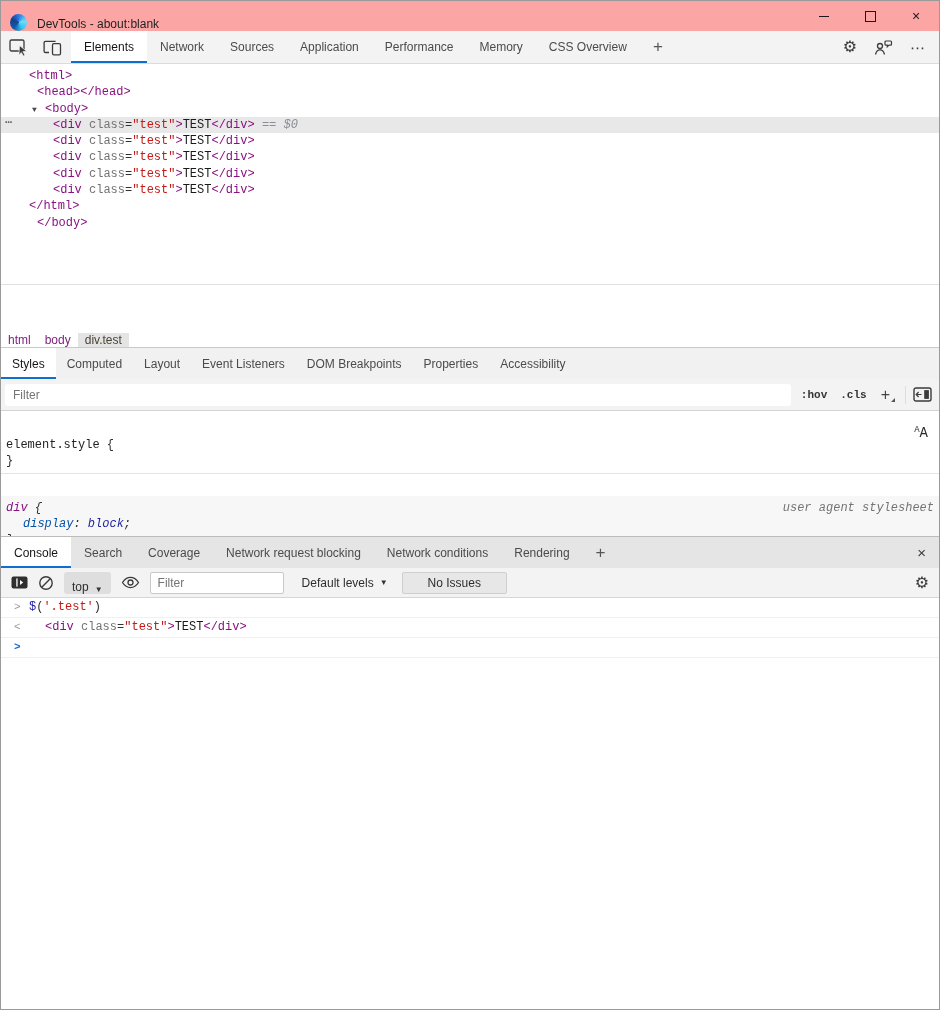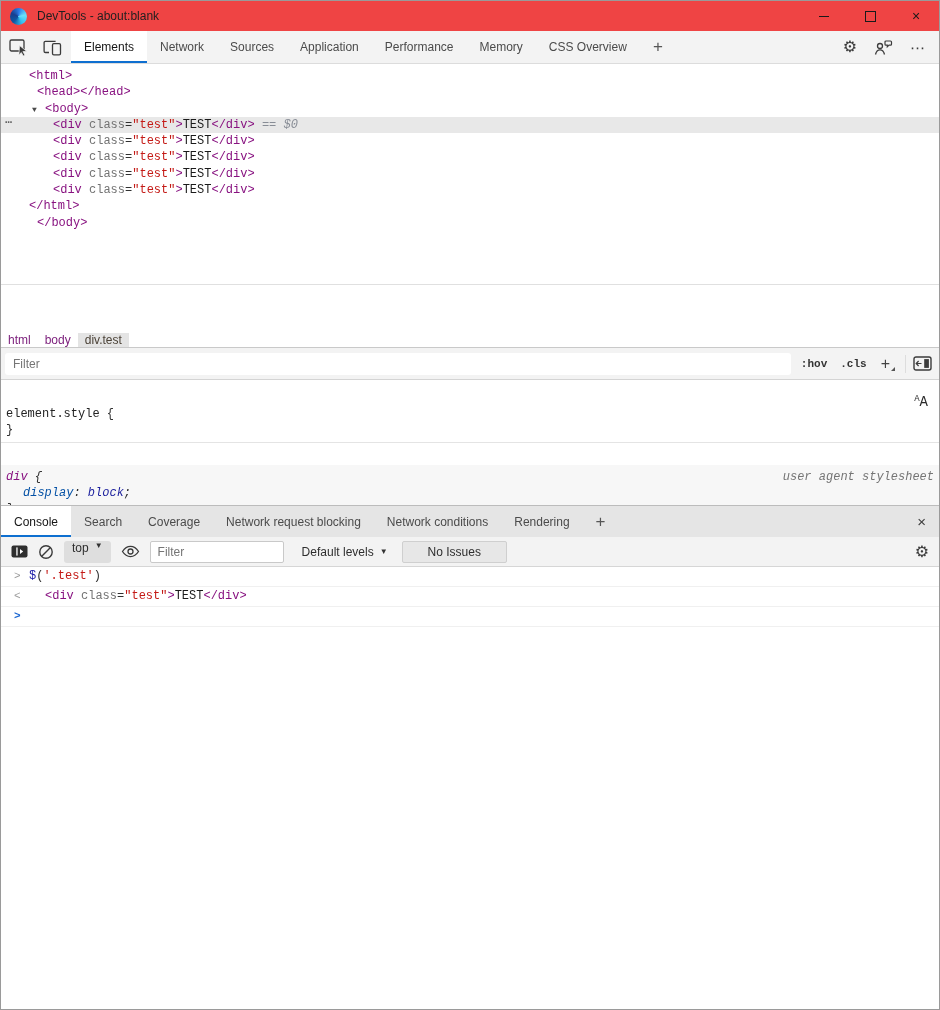--- a/index.html
+++ b/index.html
@@ -1,20 +1,20 @@
 <!DOCTYPE html>
 <html><head>
 <meta charset="utf-8">
 <style>
   html,body{margin:0;padding:0;background:#fff;}
   body{font-family:"Liberation Sans",sans-serif;}
   .window{width:940px;height:1010px;border:1px solid #9a9a9a;box-sizing:border-box;display:flex;flex-direction:column;overflow:hidden;background:#fff;}
 
   
-  .titlebar{flex:0 0 30px;background:#ef4444;display:flex;align-items:center;}
+  .titlebar{flex:0 0 30px;background:#fca5a5;display:flex;align-items:flex-end;}
   .edge-logo{width:17px;height:17px;border-radius:50%;margin:0 10px 0 9px;
     background:conic-gradient(from 150deg,#35c1f1,#0c59a4,#173f8f,#2b7de9,#6be0f9,#35c1f1);}
   .title{font-size:12px;color:#1f1f1f;}
   .win-controls{margin-left:auto;display:flex;height:100%;}
   .winbtn{width:46px;height:100%;display:flex;align-items:center;justify-content:center;cursor:default;}
   .glyph-min{width:10px;height:1px;background:#1a1a1a;}
   .glyph-max{width:9px;height:9px;border:1px solid #1a1a1a;}
   .glyph-x{font-size:14px;color:#1a1a1a;line-height:1;}
 
   
@@ -78,21 +78,21 @@
   .origin{float:right;color:#757575;margin-right:5px;font-style:italic;}
   .aa-icon{position:absolute;right:11px;top:14px;color:#2b2b2b;cursor:default;}
   .aa-small{font-size:9px;vertical-align:5px;}
   .aa-big{font-size:14px;}
 
   
   .drawer{flex:1;min-height:0;display:flex;flex-direction:column;border-top:1px solid #bcbcbc;}
   .drawer-tabs{flex:0 0 31px;background:#e5e5e5;display:flex;align-items:stretch;font-size:12px;}
   .drawer-close{margin-left:auto;display:flex;align-items:center;padding:0 13px;font-size:15px;color:#3d3d3d;}
   .console-toolbar{flex:0 0 30px;box-sizing:border-box;background:#f3f3f3;border-bottom:1px solid #d6d6d6;display:flex;align-items:center;gap:10px;padding:0 10px;}
-  .ctx-chip{background:#dedede;border-radius:3px;height:22px;display:flex;align-items:flex-start;padding:0 8px;font-size:12px;color:#2e2e2e;gap:6px;}
+  .ctx-chip{background:#dedede;border-radius:3px;height:22px;display:flex;align-items:flex-end;padding:0 8px;font-size:12px;color:#2e2e2e;gap:6px;}
   .chev-down{font-size:8px;color:#333;}
   .console-filter{width:118px;height:20px;border:1px solid #c9c9c9;border-radius:2px;background:#fff;font-size:12px;padding:0 7px;color:#222;outline:none;font-family:"Liberation Sans",sans-serif;}
   .levels{display:flex;align-items:center;gap:6px;font-size:12px;color:#2e2e2e;margin-left:8px;}
   .issues-chip{background:#e7e7e7;border:1px solid #cfcfcf;border-radius:2px;height:20px;display:flex;align-items:center;padding:0 25px;font-size:12px;color:#2e2e2e;margin-left:4px;}
   .console-gear{margin-left:auto;font-size:16px;color:#3b3b3b;line-height:1;}
   .console-msgs{flex:1;background:#fff;font-family:"Liberation Mono",monospace;font-size:12px;overflow:hidden;}
   .cmsg{position:relative;padding:3px 0;border-bottom:1px solid #f0f0f0;line-height:13px;min-height:13px;}
   .cmsg .chev{position:absolute;left:13px;top:3px;color:#9b9b9b;font-size:11px;}
   .cmsg.prompt .chev{color:#1a66d1;font-weight:700;}
   .cmsg .mtext{display:block;margin-left:28px;}
@@ -170,20 +170,29 @@
       <div class="tree-row"><span class="row-text" style="padding-left:28px"><span class="tk-tag">&lt;/html&gt;</span></span></div>
       <div class="tree-row"><span class="row-text" style="padding-left:36px"><span class="tk-tag">&lt;/body&gt;</span></span></div>
     </div>
 
   <div class="crumbs" id="crumbs">
       <span class="crumb">html</span>
       <span class="crumb">body</span>
       <span class="crumb selected">div.test</span>
     </div>
 
+  <div class="styles-tabs" id="styles-tabs">
+      <div class="tab active">Styles</div>
+      <div class="tab">Computed</div>
+      <div class="tab">Layout</div>
+      <div class="tab">Event Listeners</div>
+      <div class="tab">DOM Breakpoints</div>
+      <div class="tab">Properties</div>
+      <div class="tab">Accessibility</div>
+    </div>
 
   <div class="filter-row">
     <input class="filter-input" placeholder="Filter" style="">
     <span class="tool-txt">:hov</span>
     <span class="tool-txt">.cls</span>
     <span class="plus2"><span>+</span><span class="corner"></span></span>
     <span class="vdiv"></span>
     <span>
       <svg width="19" height="15" viewBox="0 0 19 15">
         <rect x="1" y="1" width="17" height="13" rx="2" fill="none" stroke="#3b3b3b" stroke-width="1.4"></rect>

